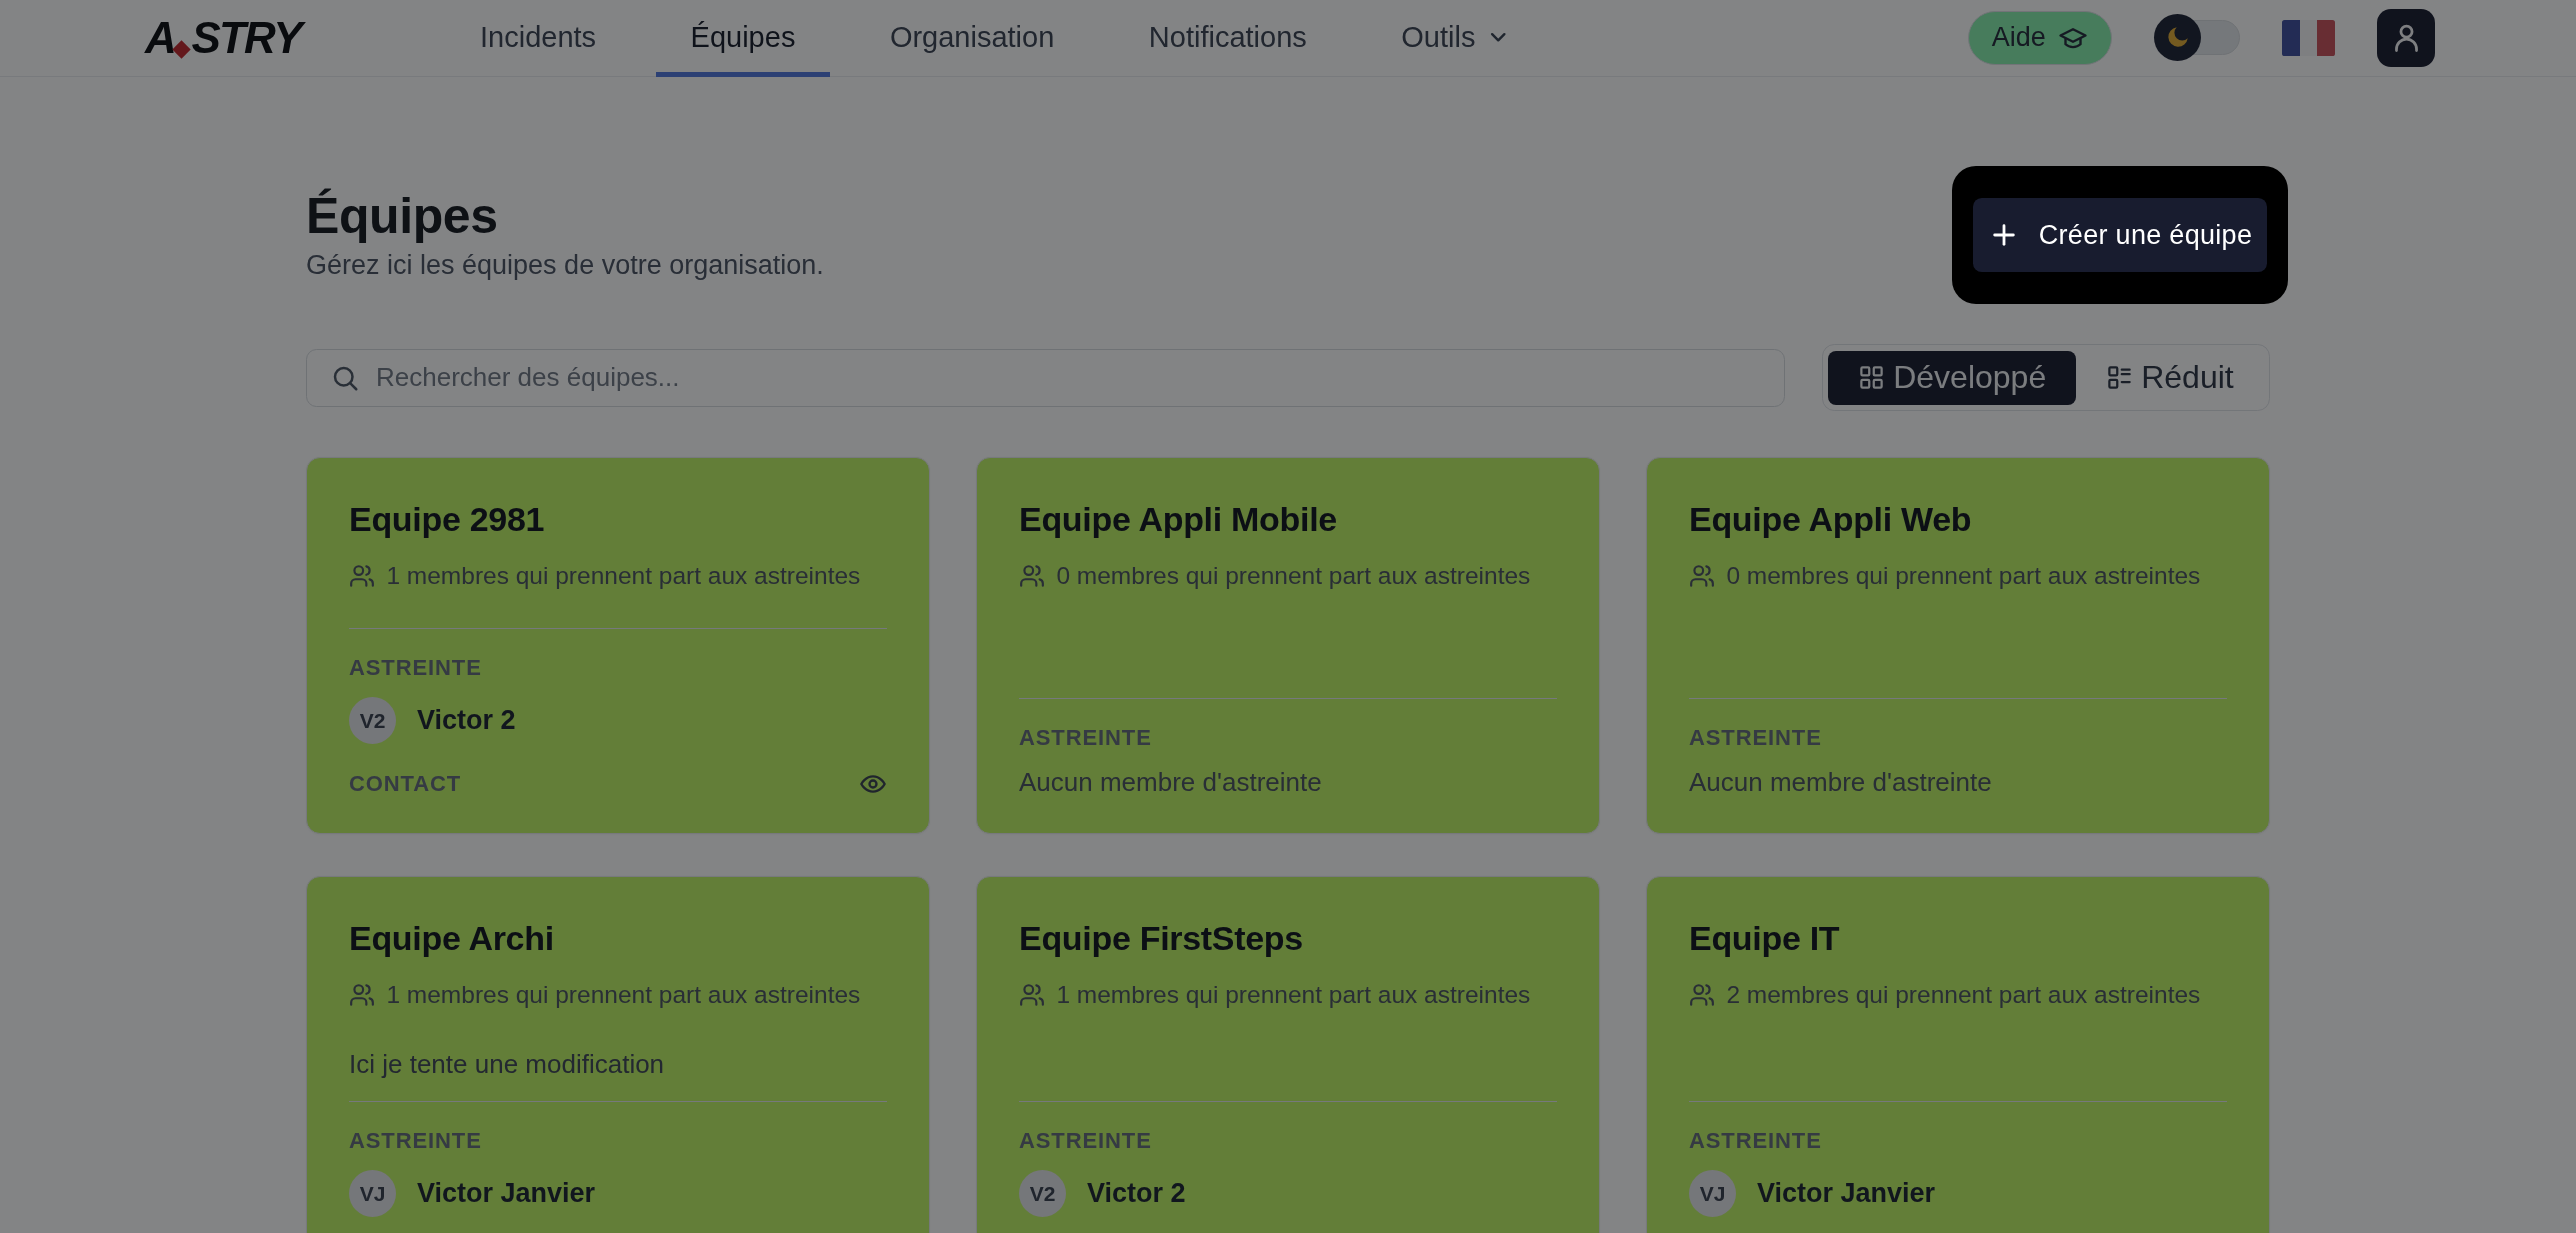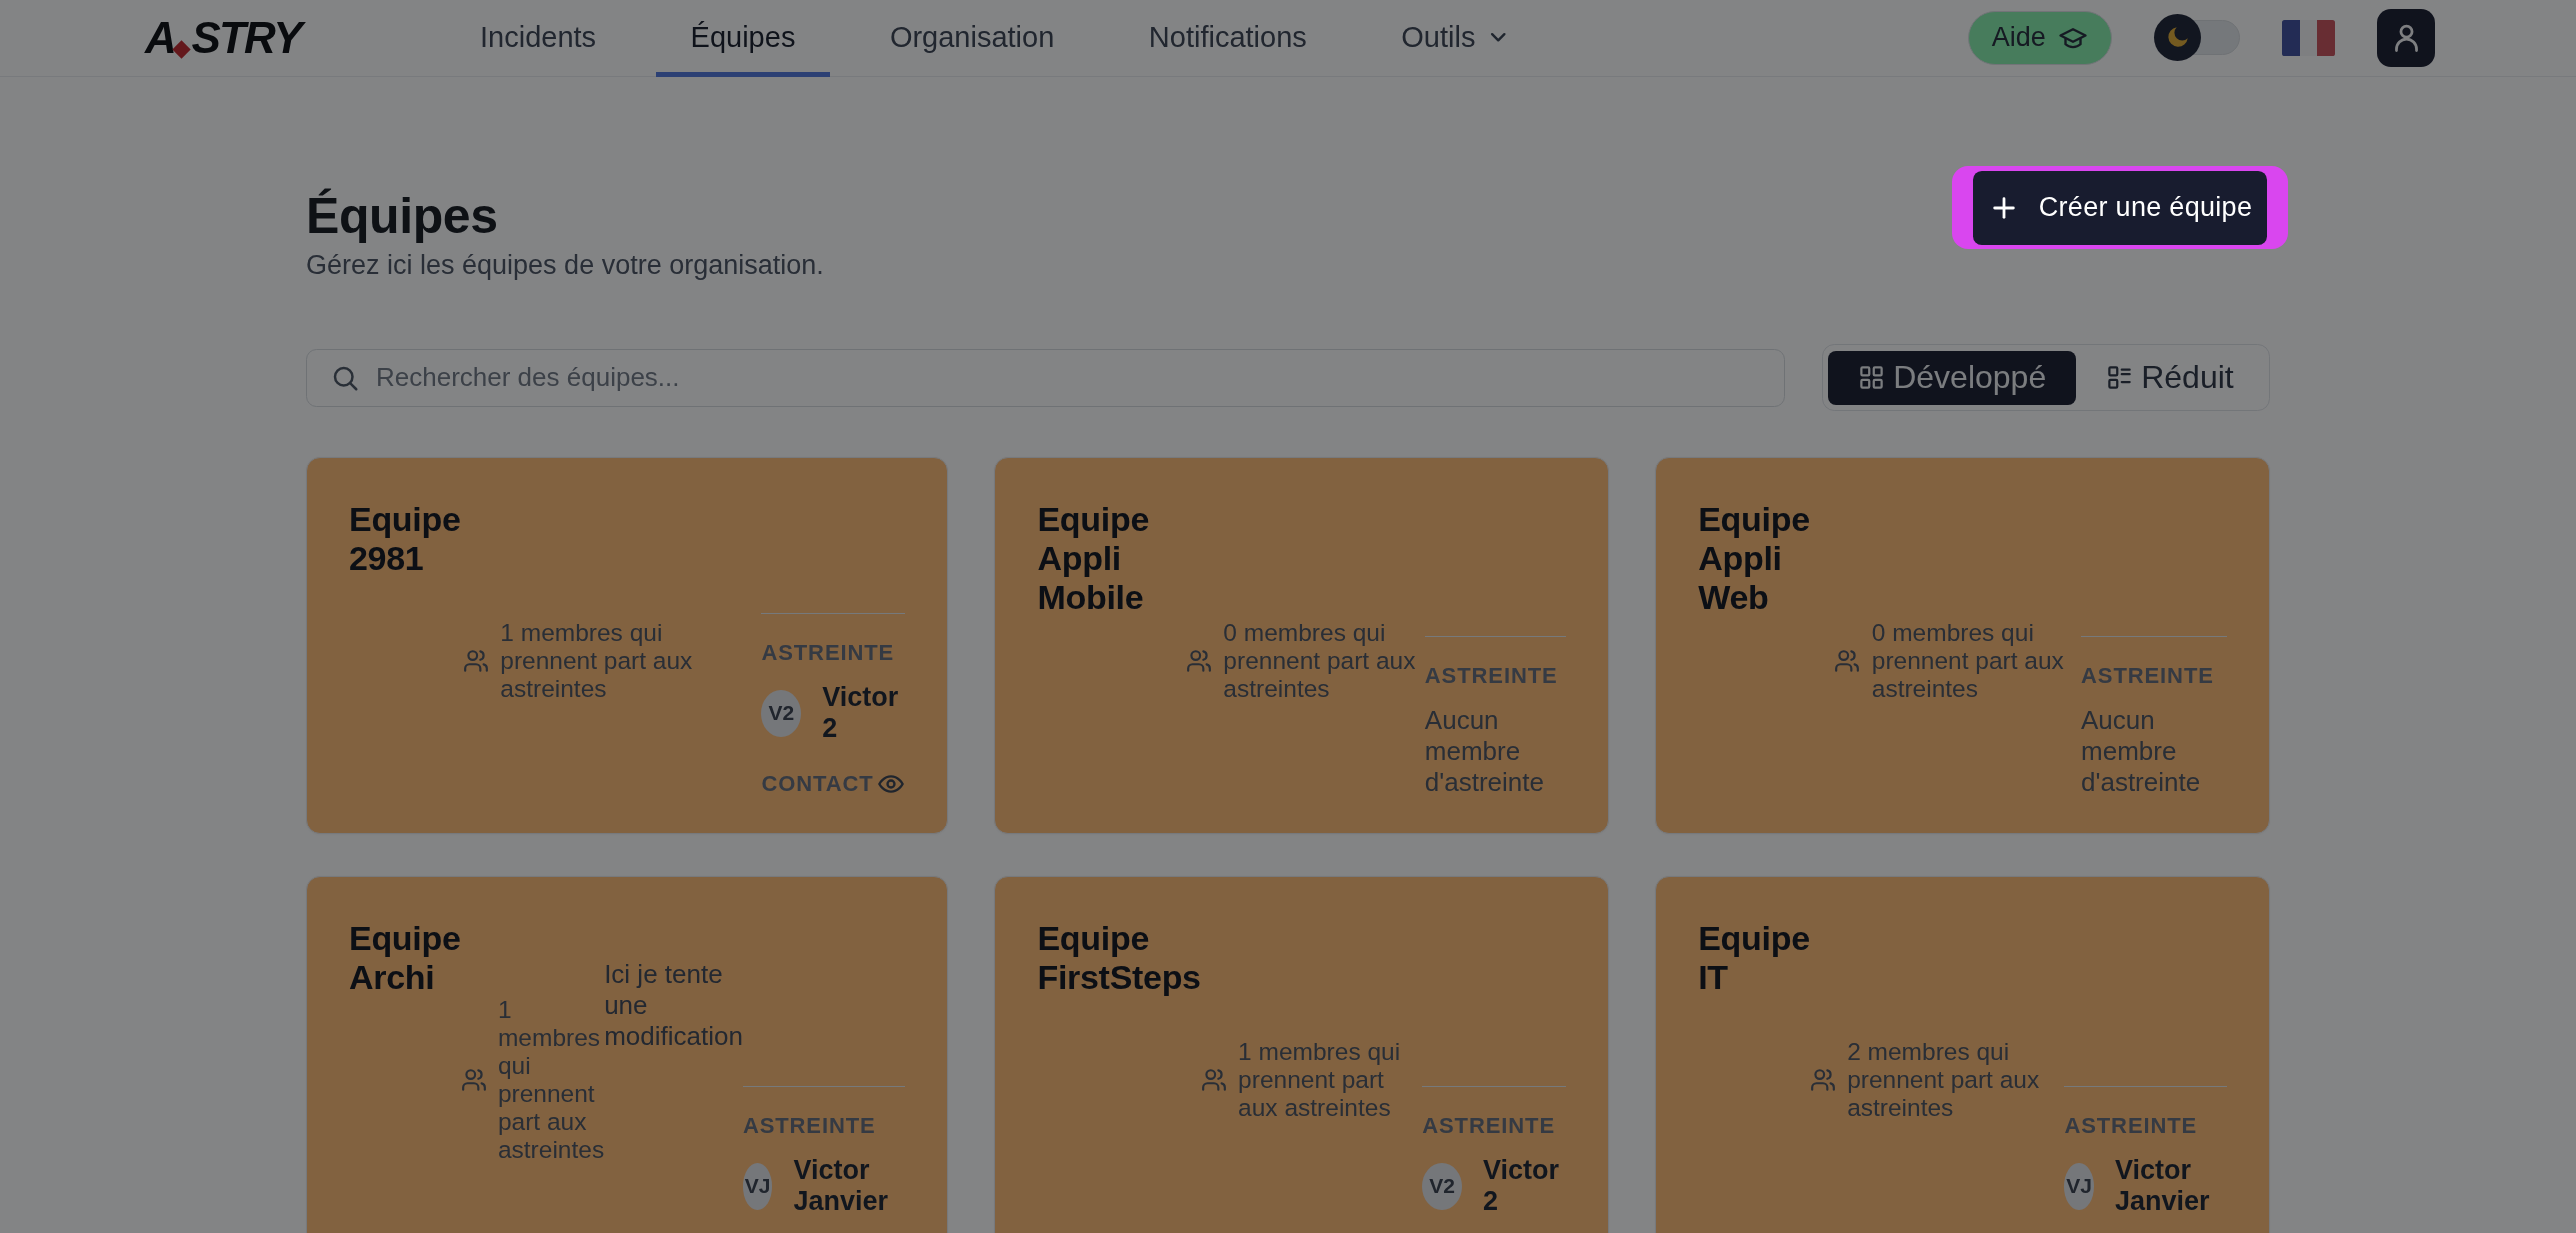--- a/index.html
+++ b/index.html
@@ -41,41 +41,41 @@
   .search input { border:none; outline:none; flex:1; font-size:26px; color:#1f2937; margin-left:16px;
     background:transparent; font-family:inherit; }
   .search input::placeholder { color:#707885; }
   .view-toggle { margin-left:37px; display:flex; align-items:center; height:67px;
     border:1.8px solid #dfe2e7; border-radius:12.3px; background:#fff; padding:5.3px; }
   .vt { display:flex; align-items:center; gap:8px; height:54px; padding:0 30px; border:none;
     background:transparent; border-radius:8px; font-size:32px; color:#2c3444; cursor:pointer; font-family:inherit; }
   .vt.active { background:#181c2f; color:#eef0f3; }
 
   .grid { margin-top:46px; display:grid; grid-template-columns:repeat(3,1fr); gap:42px 46px; }
-  .card { height:377px; background:#fdba74; border:1.8px solid #e7e9ed; border-radius:14px;
-    padding:42px 42px 35px; display:flex; flex-direction:row; cursor:pointer;
+  .card { height:377px; background:#bef264; border:1.8px solid #e7e9ed; border-radius:14px;
+    padding:42px 42px 35px; display:flex; flex-direction:column; cursor:pointer;
     box-shadow:0 0.9px 2.6px rgba(15,23,42,0.04); }
   .card h3 { font-size:34px; font-weight:700; color:#10151f; letter-spacing:-0.3px; }
   .members { margin-top:23px; display:flex; align-items:center; gap:11.4px; font-size:24.5px; color:#4a5260; }
   .desc { margin-top:40px; font-size:26px; color:#3f4756; }
   .card-bottom { margin-top:auto; }
   .card-bottom hr { border:none; border-top:1.8px solid #e5e8ec; }
   .sec-label { margin-top:26px; font-size:22px; font-weight:600; letter-spacing:0.9px; color:#626b7a; }
   .member { margin-top:16px; display:flex; align-items:center; gap:21px; }
   .avatar { width:47px; height:47px; border-radius:50%; background:#e2e4e9; display:flex;
     align-items:center; justify-content:center; font-size:21px; font-weight:600; color:#39404f; }
   .mname { font-size:27px; font-weight:600; color:#1b2230; }
   .nomember { margin-top:16px; font-size:26px; color:#4a5260; }
   .contact-row { margin-top:26px; display:flex; align-items:center; justify-content:space-between; }
   .contact-row .sec-label { margin-top:0; }
 
   
   .dim { position:fixed; inset:0; background:rgba(8,9,12,0.5); z-index:50; }
-  .spotlight { position:fixed; left:1952px; top:166px; width:336px; height:83px; background:#d946ef;
-    border-radius:16px; z-index:60; display:flex; align-items:center; justify-content:center; }
+  .spotlight { position:fixed; left:1952px; top:166px; width:336px; height:138px; background:#000000;
+    border-radius:24px; z-index:60; display:flex; align-items:center; justify-content:center; }
   .create-btn { display:flex; align-items:center; justify-content:center; gap:19px; width:294px; height:74px;
     background:#181c2f; color:#fff; border:none; border-radius:8.8px; font-size:27px;
     font-family:inherit; cursor:pointer; letter-spacing:0.3px; }
 
   svg { flex:none; }
 </style>
 </head>
 <body>
 
 <header class="header">

